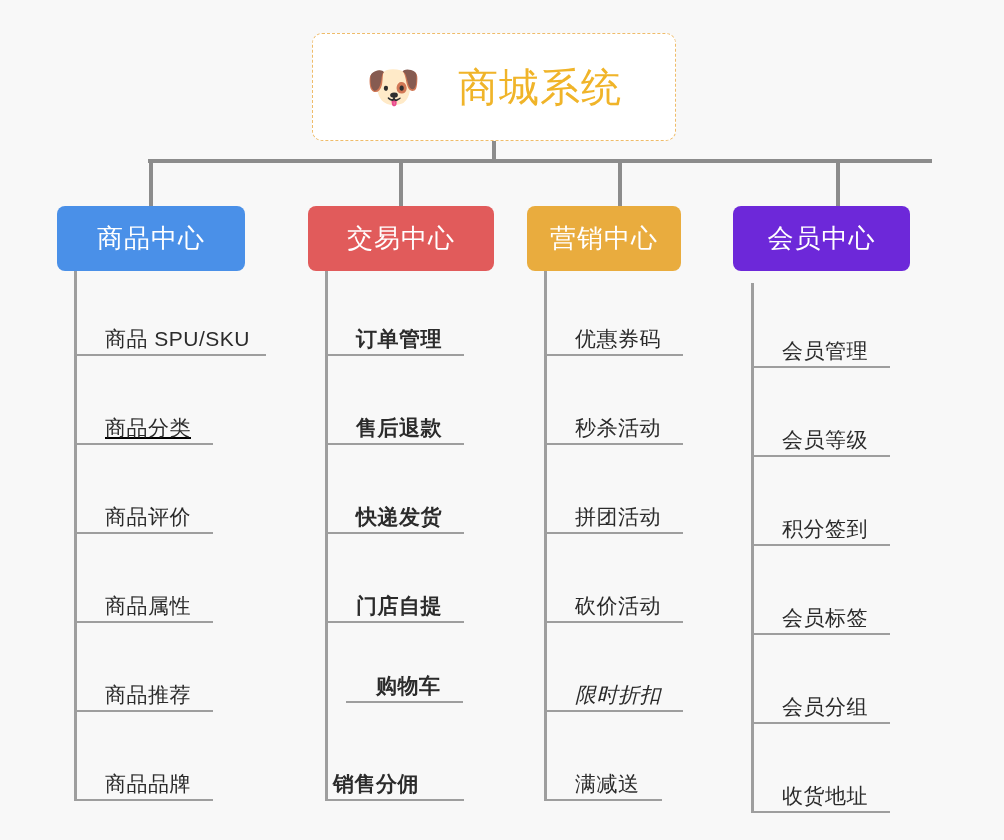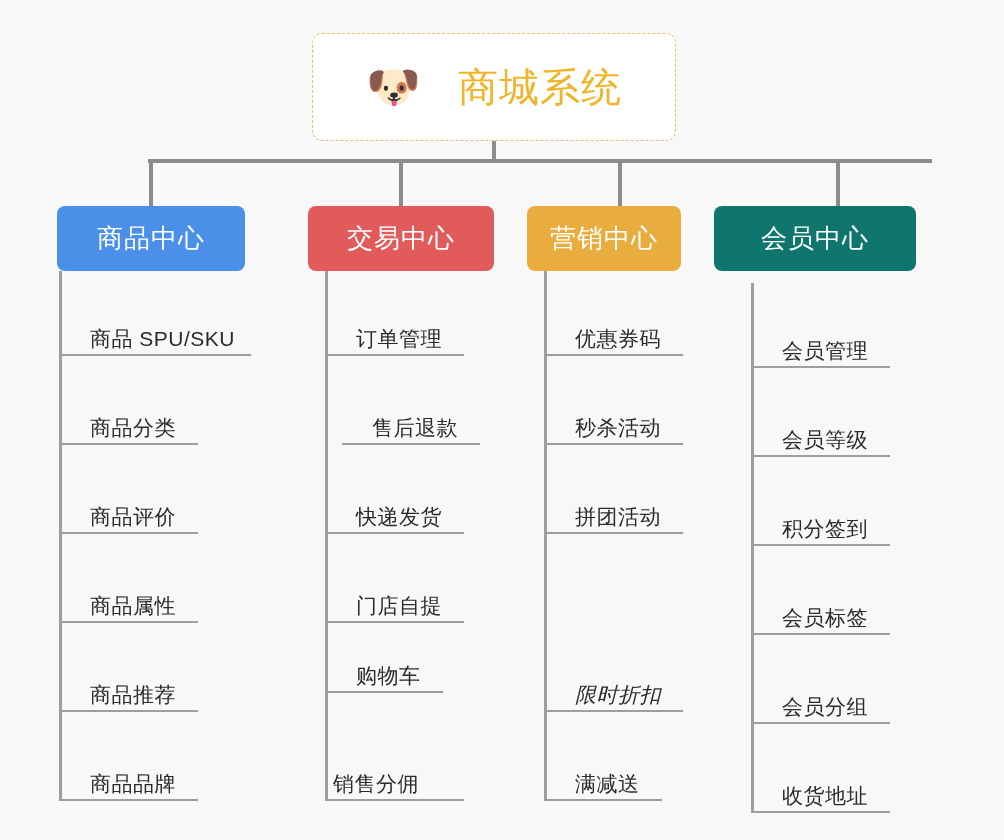--- a/index.html
+++ b/index.html
@@ -126,73 +126,76 @@
   <div class="conn conn-v stem-root"></div>
   <div class="conn conn-h bus"></div>
   <div id="drops">
       <div class="conn conn-v drop" style="left: 149px;"></div>
       <div class="conn conn-v drop" style="left: 399px;"></div>
       <div class="conn conn-v drop" style="left: 618px;"></div>
       <div class="conn conn-v drop" style="left: 836px;"></div>
     </div>
 
   <div id="columns">
-      <div class="leaf-col" style="left: 42px; width: 248px; height: 530px; text-align: center;">
+      <div class="leaf-col" style="left: 57px; width: 248px; height: 530px; text-align: center;">
         <div class="leaf-spine" style="height: 530px;"></div>
         <div class="leaf-item" style="top: 45px; width: 191px;">
           <span class="leaf-label">商品 SPU/SKU</span>
         </div>
-        <div class="leaf-item" style="top: 134px; width: 138px;">
+        <div class="leaf-item" style="top: 134px; width: 138px; text-decoration: underline;">
           <span class="leaf-label">商品分类</span>
         </div>
         <div class="leaf-item" style="top: 223px; width: 138px;">
           <span class="leaf-label">商品评价</span>
         </div>
         <div class="leaf-item" style="top: 312px; width: 138px;">
           <span class="leaf-label">商品属性</span>
         </div>
         <div class="leaf-item" style="top: 401px; width: 138px;">
           <span class="leaf-label">商品推荐</span>
         </div>
         <div class="leaf-item" style="top: 490px; width: 138px;">
           <span class="leaf-label">商品品牌</span>
         </div>
       </div>
-      <div class="leaf-col" style="left: 308px; width: 246px; height: 530px;">
+      <div class="leaf-col" style="left: 308px; width: 246px; height: 530px; font-weight: bold;">
         <div class="leaf-spine" style="height: 530px;"></div>
         <div class="leaf-item" style="top: 45px; width: 138px;">
           <span class="leaf-label">订单管理</span>
         </div>
-        <div class="leaf-item" style="top: 134px; width: 138px; margin-left: 16px;">
+        <div class="leaf-item" style="top: 134px; width: 138px;">
           <span class="leaf-label">售后退款</span>
         </div>
         <div class="leaf-item" style="top: 223px; width: 138px;">
           <span class="leaf-label">快递发货</span>
         </div>
         <div class="leaf-item" style="top: 312px; width: 138px;">
           <span class="leaf-label">门店自提</span>
         </div>
-        <div class="leaf-item" style="top: 382px; width: 117px;">
+        <div class="leaf-item" style="top: 392px; width: 117px; margin-left: 20px;">
           <span class="leaf-label">购物车</span>
         </div>
         <div class="leaf-item" style="top: 490px; width: 138px; padding-left: 7px;">
           <span class="leaf-label">销售分佣</span>
         </div>
       </div>
       <div class="leaf-col" style="left: 527px; width: 246px; height: 530px;">
         <div class="leaf-spine" style="height: 530px;"></div>
         <div class="leaf-item" style="top: 45px; width: 138px;">
           <span class="leaf-label">优惠券码</span>
         </div>
         <div class="leaf-item" style="top: 134px; width: 138px; text-align: right;">
           <span class="leaf-label">秒杀活动</span>
         </div>
         <div class="leaf-item" style="top: 223px; width: 138px;">
           <span class="leaf-label">拼团活动</span>
         </div>
+        <div class="leaf-item" style="top: 312px; width: 138px;">
+          <span class="leaf-label">砍价活动</span>
+        </div>
         <div class="leaf-item" style="top: 401px; width: 138px; font-style: italic;">
           <span class="leaf-label">限时折扣</span>
         </div>
         <div class="leaf-item" style="top: 490px; width: 117px;">
           <span class="leaf-label">满减送</span>
         </div>
       </div>
       <div class="leaf-col" style="left: 734px; width: 246px; height: 530px; margin-top: 12px;">
         <div class="leaf-spine" style="height: 530px;"></div>
         <div class="leaf-item" style="top: 45px; width: 138px;">
@@ -218,16 +221,16 @@
 
 <div class="cat-box" style="left: 57px; width: 188px; background: rgb(74, 144, 232);">
       <span>商品中心</span>
     </div>
     <div class="cat-box" style="left: 308px; width: 186px; background: rgb(225, 91, 91);">
       <span>交易中心</span>
     </div>
     <div class="cat-box" style="left: 527px; width: 154px; background: rgb(233, 172, 62);">
       <span>营销中心</span>
     </div>
-    <div class="cat-box" style="left: 714px; width: 202px; background: #0f766e;">
+    <div class="cat-box" style="left: 733px; width: 177px; background: #6d28d9;">
       <span>会员中心</span>
     </div>
   </div>
 
 </body></html>

